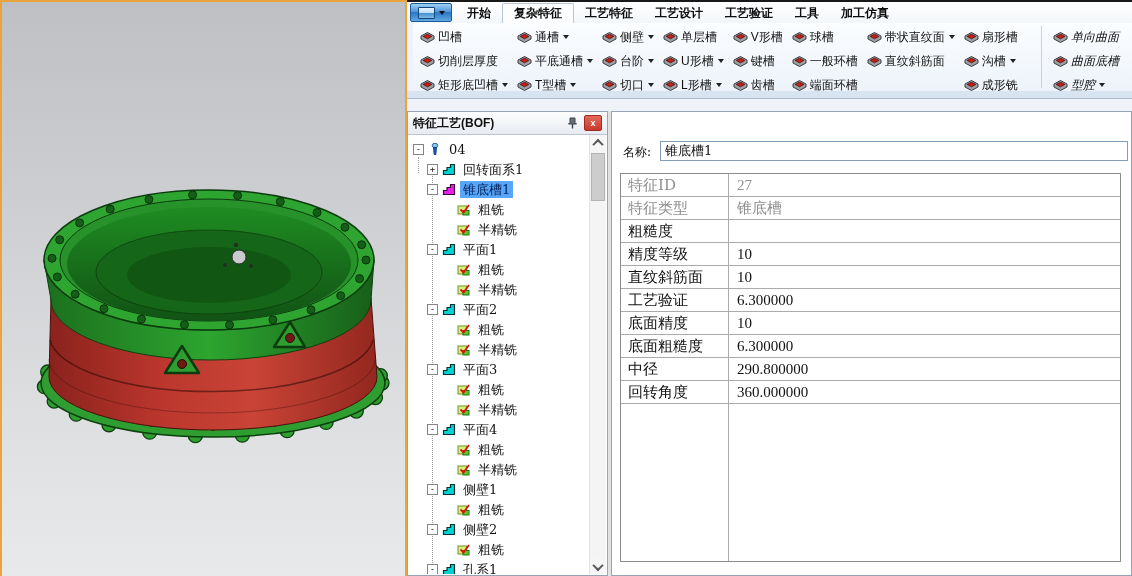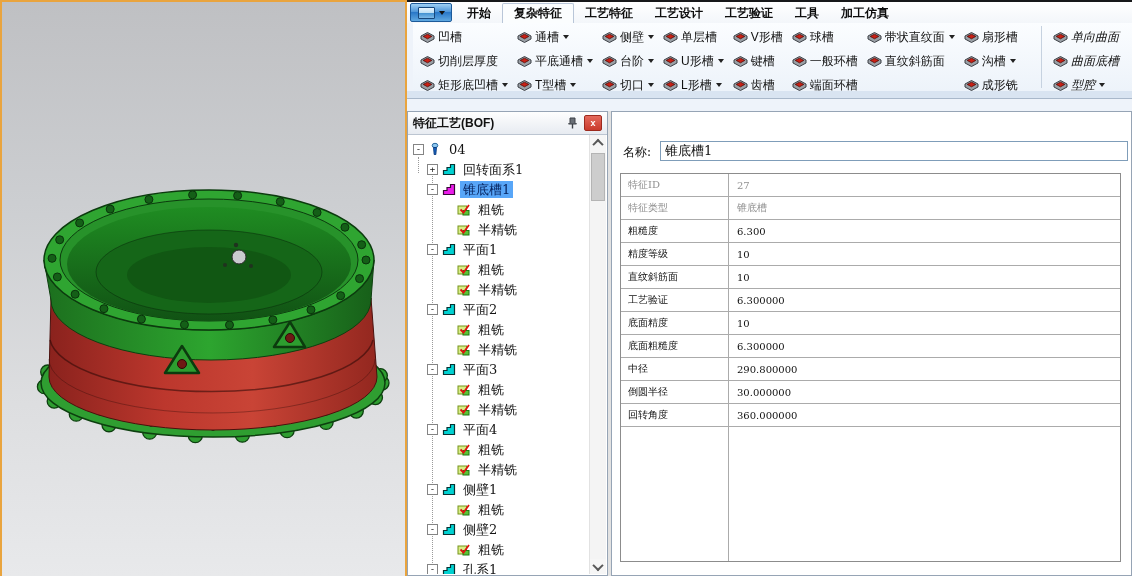--- a/index.html
+++ b/index.html
@@ -75,24 +75,24 @@
 
   
   .pbody{position:absolute;top:23px;left:1px;right:1px;bottom:1px;background:#fff;}
   .namerow{position:absolute;left:0;top:0;right:0;height:32px;}
   .namelabel{position:absolute;left:10px;top:9px;font-family:"DejaVu Serif",serif;font-size:12px;color:#111;}
   .nameinput{position:absolute;left:47px;top:6px;width:458px;height:18px;border:1px solid #7f9db9;
              font-family:"DejaVu Serif",serif;font-size:13px;padding:0 4px;color:#111;background:#fff;}
   .ptable{position:absolute;left:7px;top:38px;right:9px;bottom:12px;border:1px solid #8c8c8c;
           display:flex;flex-direction:column;background:#fff;overflow:hidden;}
   .prow{display:flex;height:22px;flex:0 0 22px;border-bottom:1px solid #ababab;
-        font-family:"DejaVu Serif","Liberation Serif",serif;font-size:10px;color:#111;}
+        font-family:"DejaVu Serif","Liberation Serif",serif;font-size:15px;color:#111;}
   .prow.muted .plabel,.prow.muted .pvalue{color:#8f8f8f;}
   .plabel{width:100px;flex:0 0 100px;border-right:1px solid #ababab;display:flex;align-items:center;padding-left:7px;}
-  .pvalue{flex:1;display:flex;align-items:center;padding-left:8px;}
+  .pvalue{flex:1;display:flex;align-items:center;padding-left:8px;font-family:Liberation Serif, serif;}
   .prow.pfill{flex:1;height:auto;border-bottom:none;}
 </style>
 </head>
 <body>
 
 <div id="app">
 
   <div class="viewport">
     <svg id="partsvg" viewBox="0 0 403 572" width="403" height="572">
       <defs>
@@ -738,21 +738,20 @@
             <div class="prow muted">
               <div class="plabel">特征ID</div>
               <div class="pvalue">27</div>
             </div>
             <div class="prow muted">
               <div class="plabel">特征类型</div>
               <div class="pvalue">锥底槽</div>
             </div>
             <div class="prow">
               <div class="plabel">粗糙度</div>
-              <div class="pvalue">6.300</div>
             </div>
             <div class="prow">
               <div class="plabel">精度等级</div>
               <div class="pvalue">10</div>
             </div>
             <div class="prow">
               <div class="plabel">直纹斜筋面</div>
               <div class="pvalue">10</div>
             </div>
             <div class="prow">
@@ -765,24 +764,20 @@
             </div>
             <div class="prow">
               <div class="plabel">底面粗糙度</div>
               <div class="pvalue">6.300000</div>
             </div>
             <div class="prow">
               <div class="plabel">中径</div>
               <div class="pvalue">290.800000</div>
             </div>
             <div class="prow">
-              <div class="plabel">倒圆半径</div>
-              <div class="pvalue">30.000000</div>
-            </div>
-            <div class="prow">
               <div class="plabel">回转角度</div>
               <div class="pvalue">360.000000</div>
             </div>
             <div class="prow pfill">
               <div class="plabel"></div>
               <div class="pvalue"></div>
             </div>
           </div>
       </div>
     </div>

